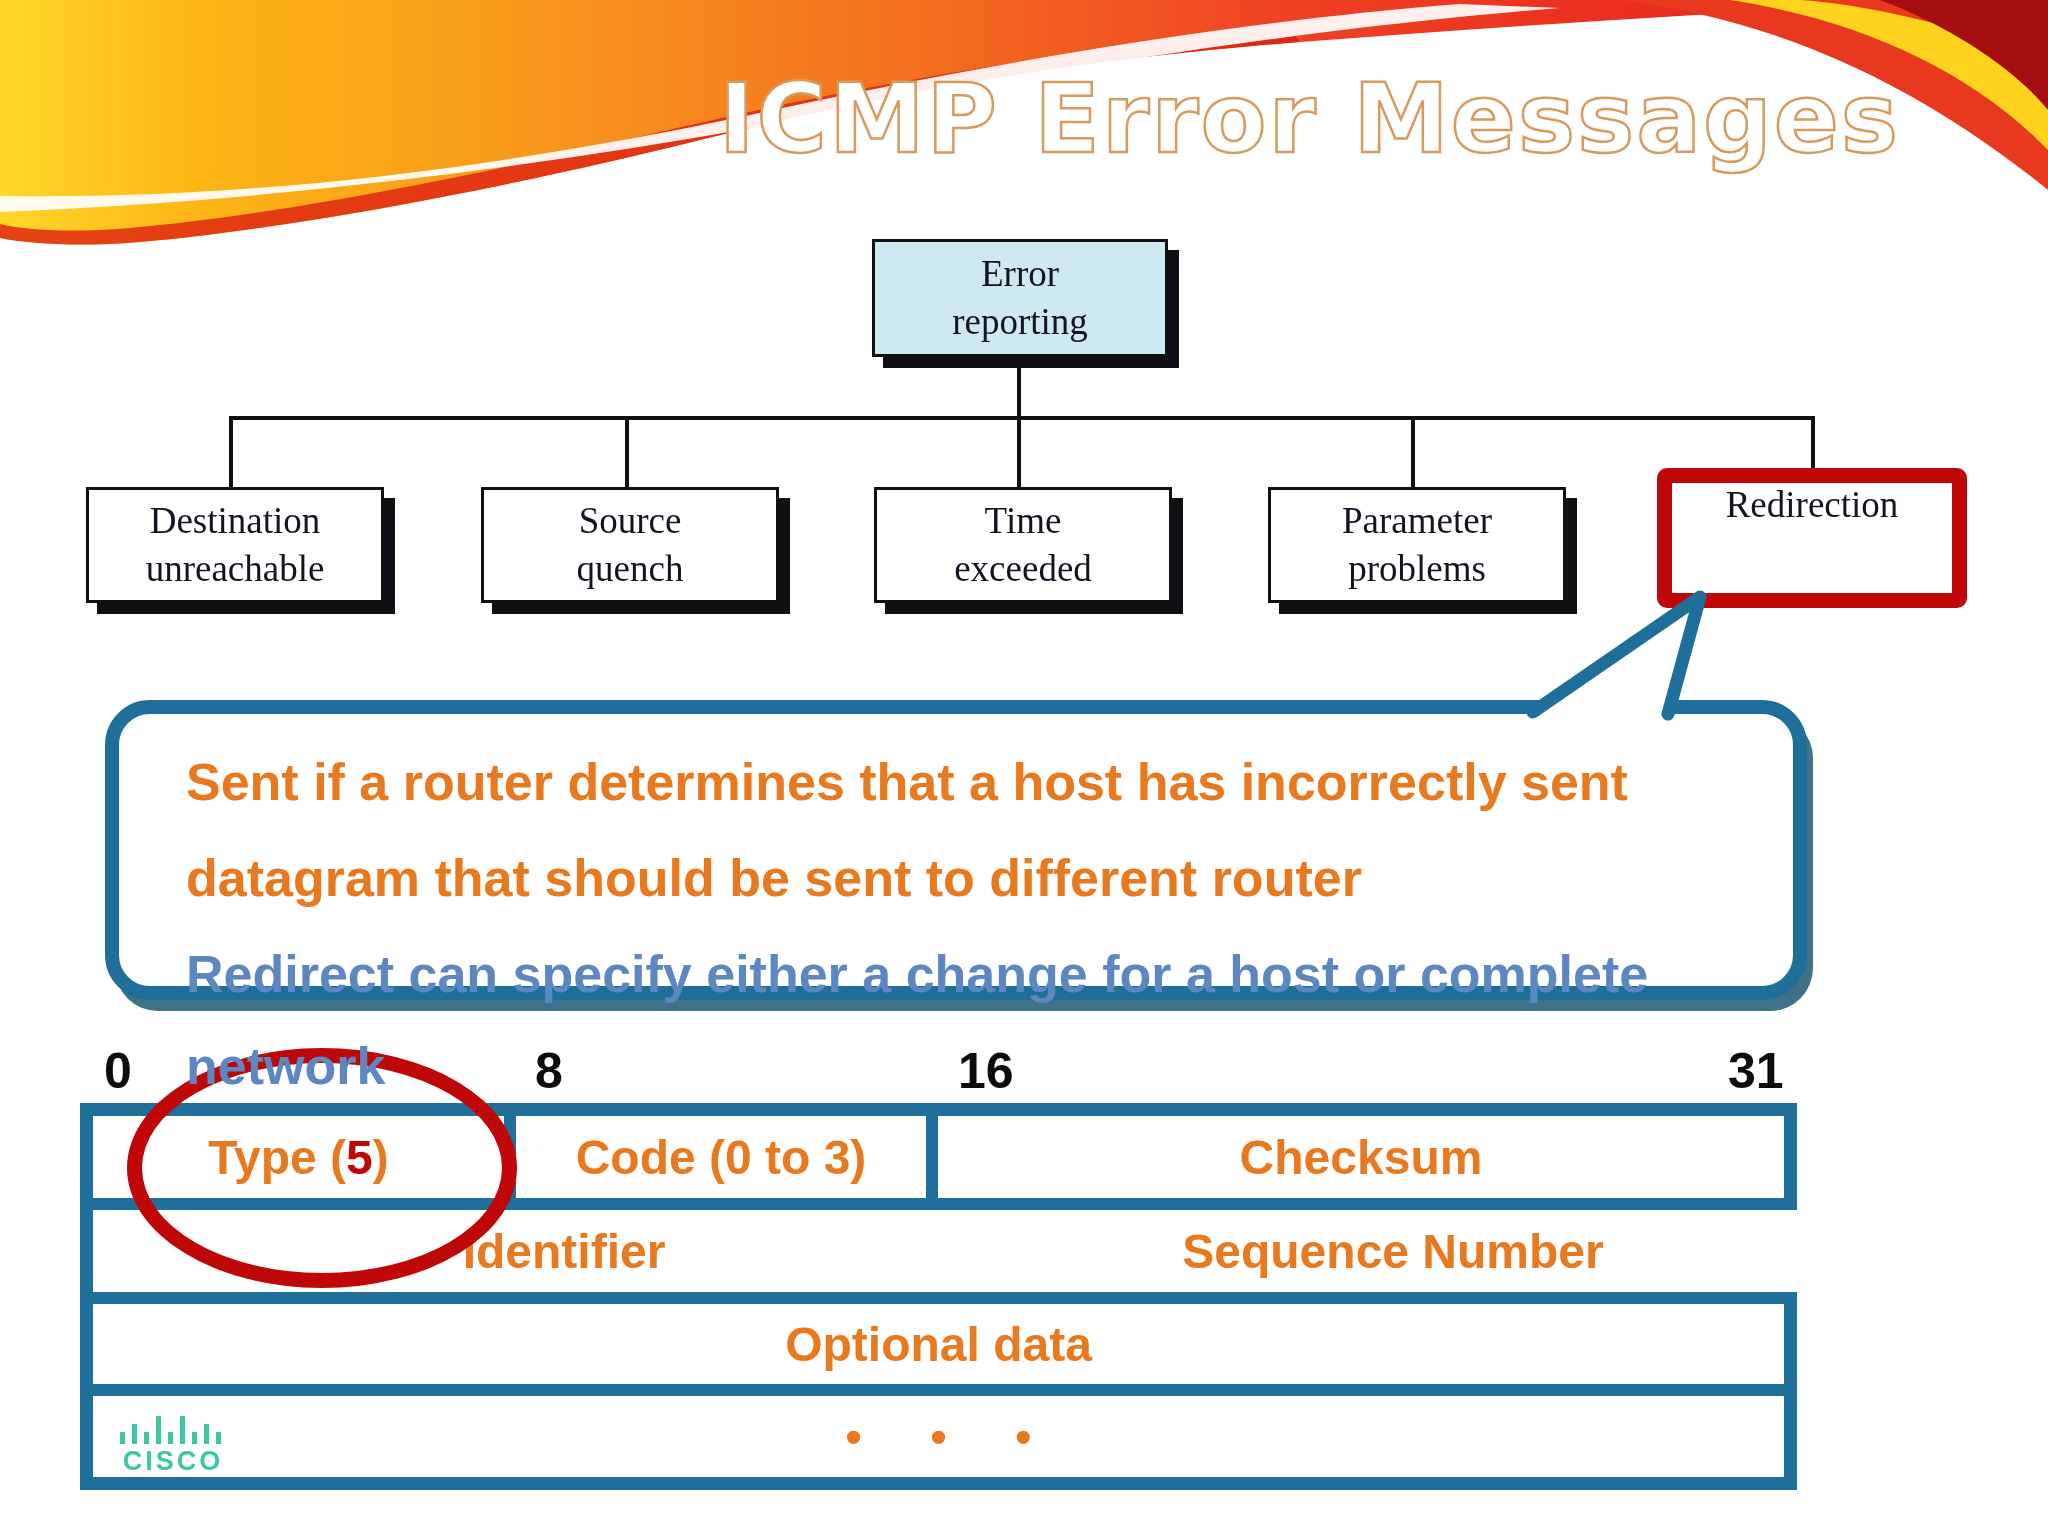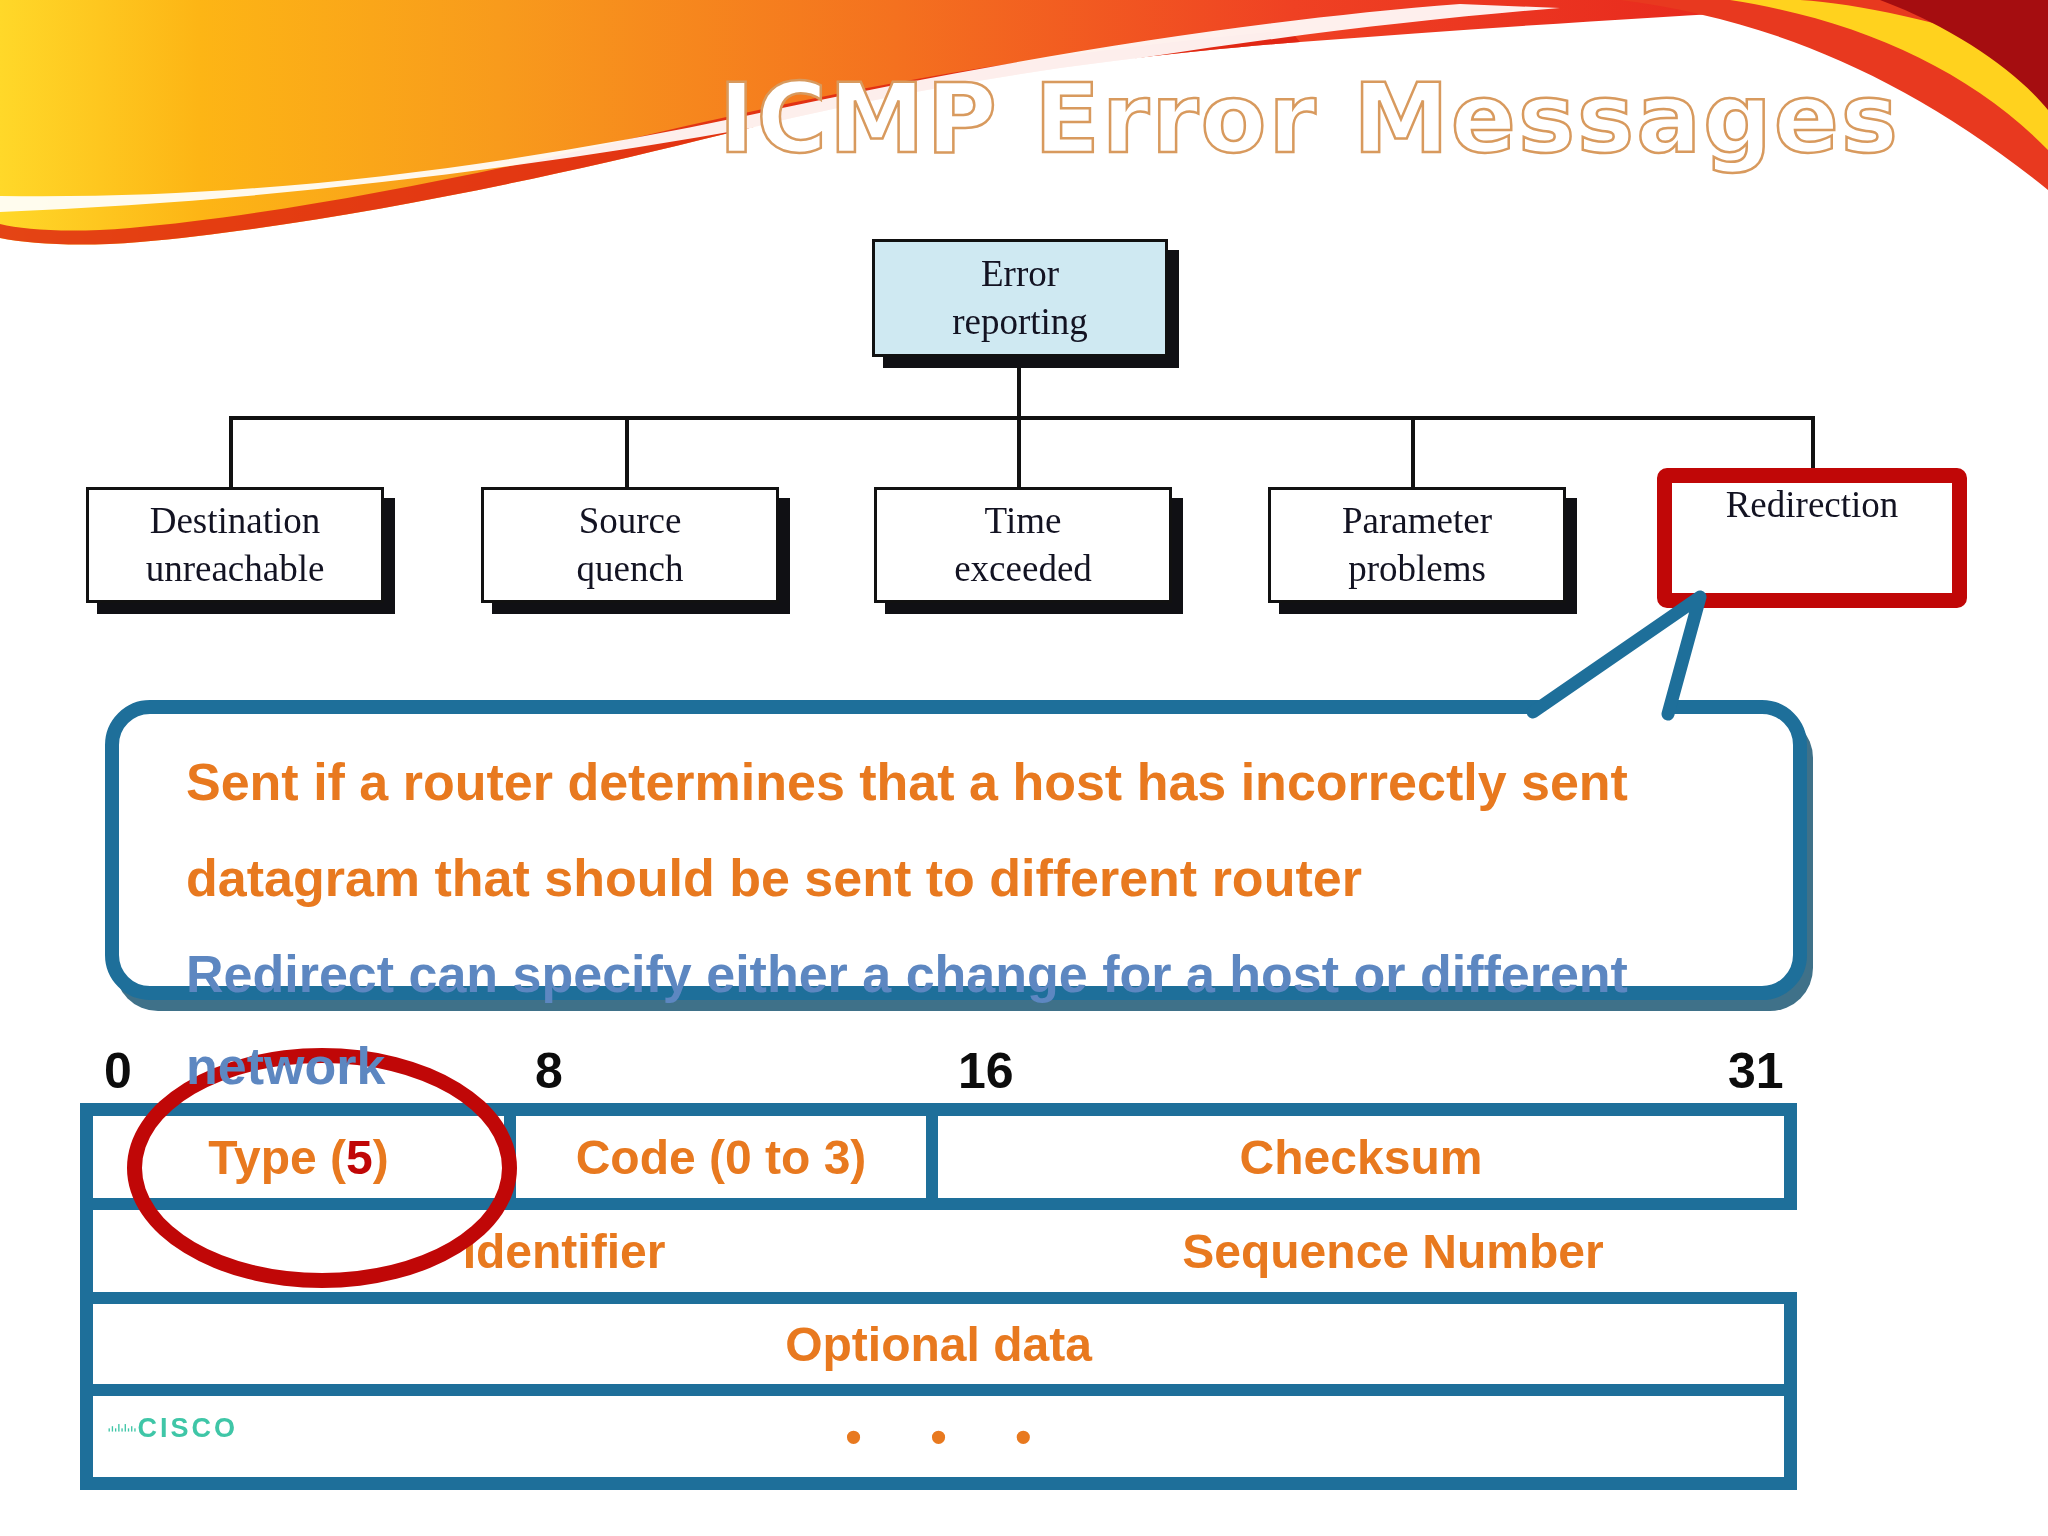--- a/index.html
+++ b/index.html
@@ -28,21 +28,21 @@
   .bub-blue{color:#5d87c1;}
   
   .bitlab{position:absolute;top:1042px;font-size:50px;font-weight:bold;color:#0c0c0c;z-index:3;}
   #packet{position:absolute;left:80px;top:1103px;width:1717px;height:387px;background:#1e6f9a;z-index:2;}
   .cell{position:absolute;background:#fff;display:flex;align-items:center;justify-content:center;
         font-size:48px;font-weight:bold;color:#e8791f;white-space:nowrap;}
   .cell .red-num{color:#c00707;}
   #red-ellipse{position:absolute;left:127px;top:1048px;width:360px;height:210px;
         border:15px solid #c00707;border-radius:50%;z-index:6;}
   
-  #cisco{position:absolute;left:15px;top:14px;width:130px;display:flex;flex-direction:row;
+  #cisco{position:absolute;left:15px;top:14px;width:130px;display:flex;flex-direction:column;
          align-items:center;}
   #cisco-label{font-size:27px;font-weight:bold;letter-spacing:3px;color:#3fc6a7;margin-top:2px;}
   #dots{letter-spacing:28px;font-size:46px;padding-left:28px;}
 </style>
 </head>
 <body>
 
 <div id="slide">
 
   <svg id="wave" viewBox="0 0 2048 300" preserveAspectRatio="none">
@@ -102,21 +102,21 @@
     <span>Redirection</span>
   </div>
 
   <div id="bubble"></div>
   <svg id="bubble-tail" viewBox="0 0 2048 1536">
     <polygon points="1530,720 1700,597 1672,720" fill="#ffffff"></polygon>
     <polyline points="1533,712 1700,597 1668,714" fill="none" stroke="#1e6f9a" stroke-width="13" stroke-linecap="round" stroke-linejoin="round"></polyline>
   </svg>
   <div class="bub-line bub-orange" style="top:752px;">Sent if a router determines that a host has incorrectly sent</div>
   <div class="bub-line bub-orange" style="top:848px;">datagram that should be sent to different router</div>
-  <div class="bub-line bub-blue" style="top:944px;">Redirect can specify either a change for a host or different</div>
+  <div class="bub-line bub-blue" style="top:944px;">Redirect can specify either a change for a host or complete</div>
   <div class="bub-line bub-blue" style="top:1036px;">network</div>
 
   <div class="bitlab" style="left:104px;">0</div>
   <div class="bitlab" style="left:535px;">8</div>
   <div class="bitlab" style="left:958px;">16</div>
   <div class="bitlab" style="left:1728px;">31</div>
 
   <div id="packet">
 
     <div class="cell" style="left:13px;top:13px;width:411px;height:82px;">

